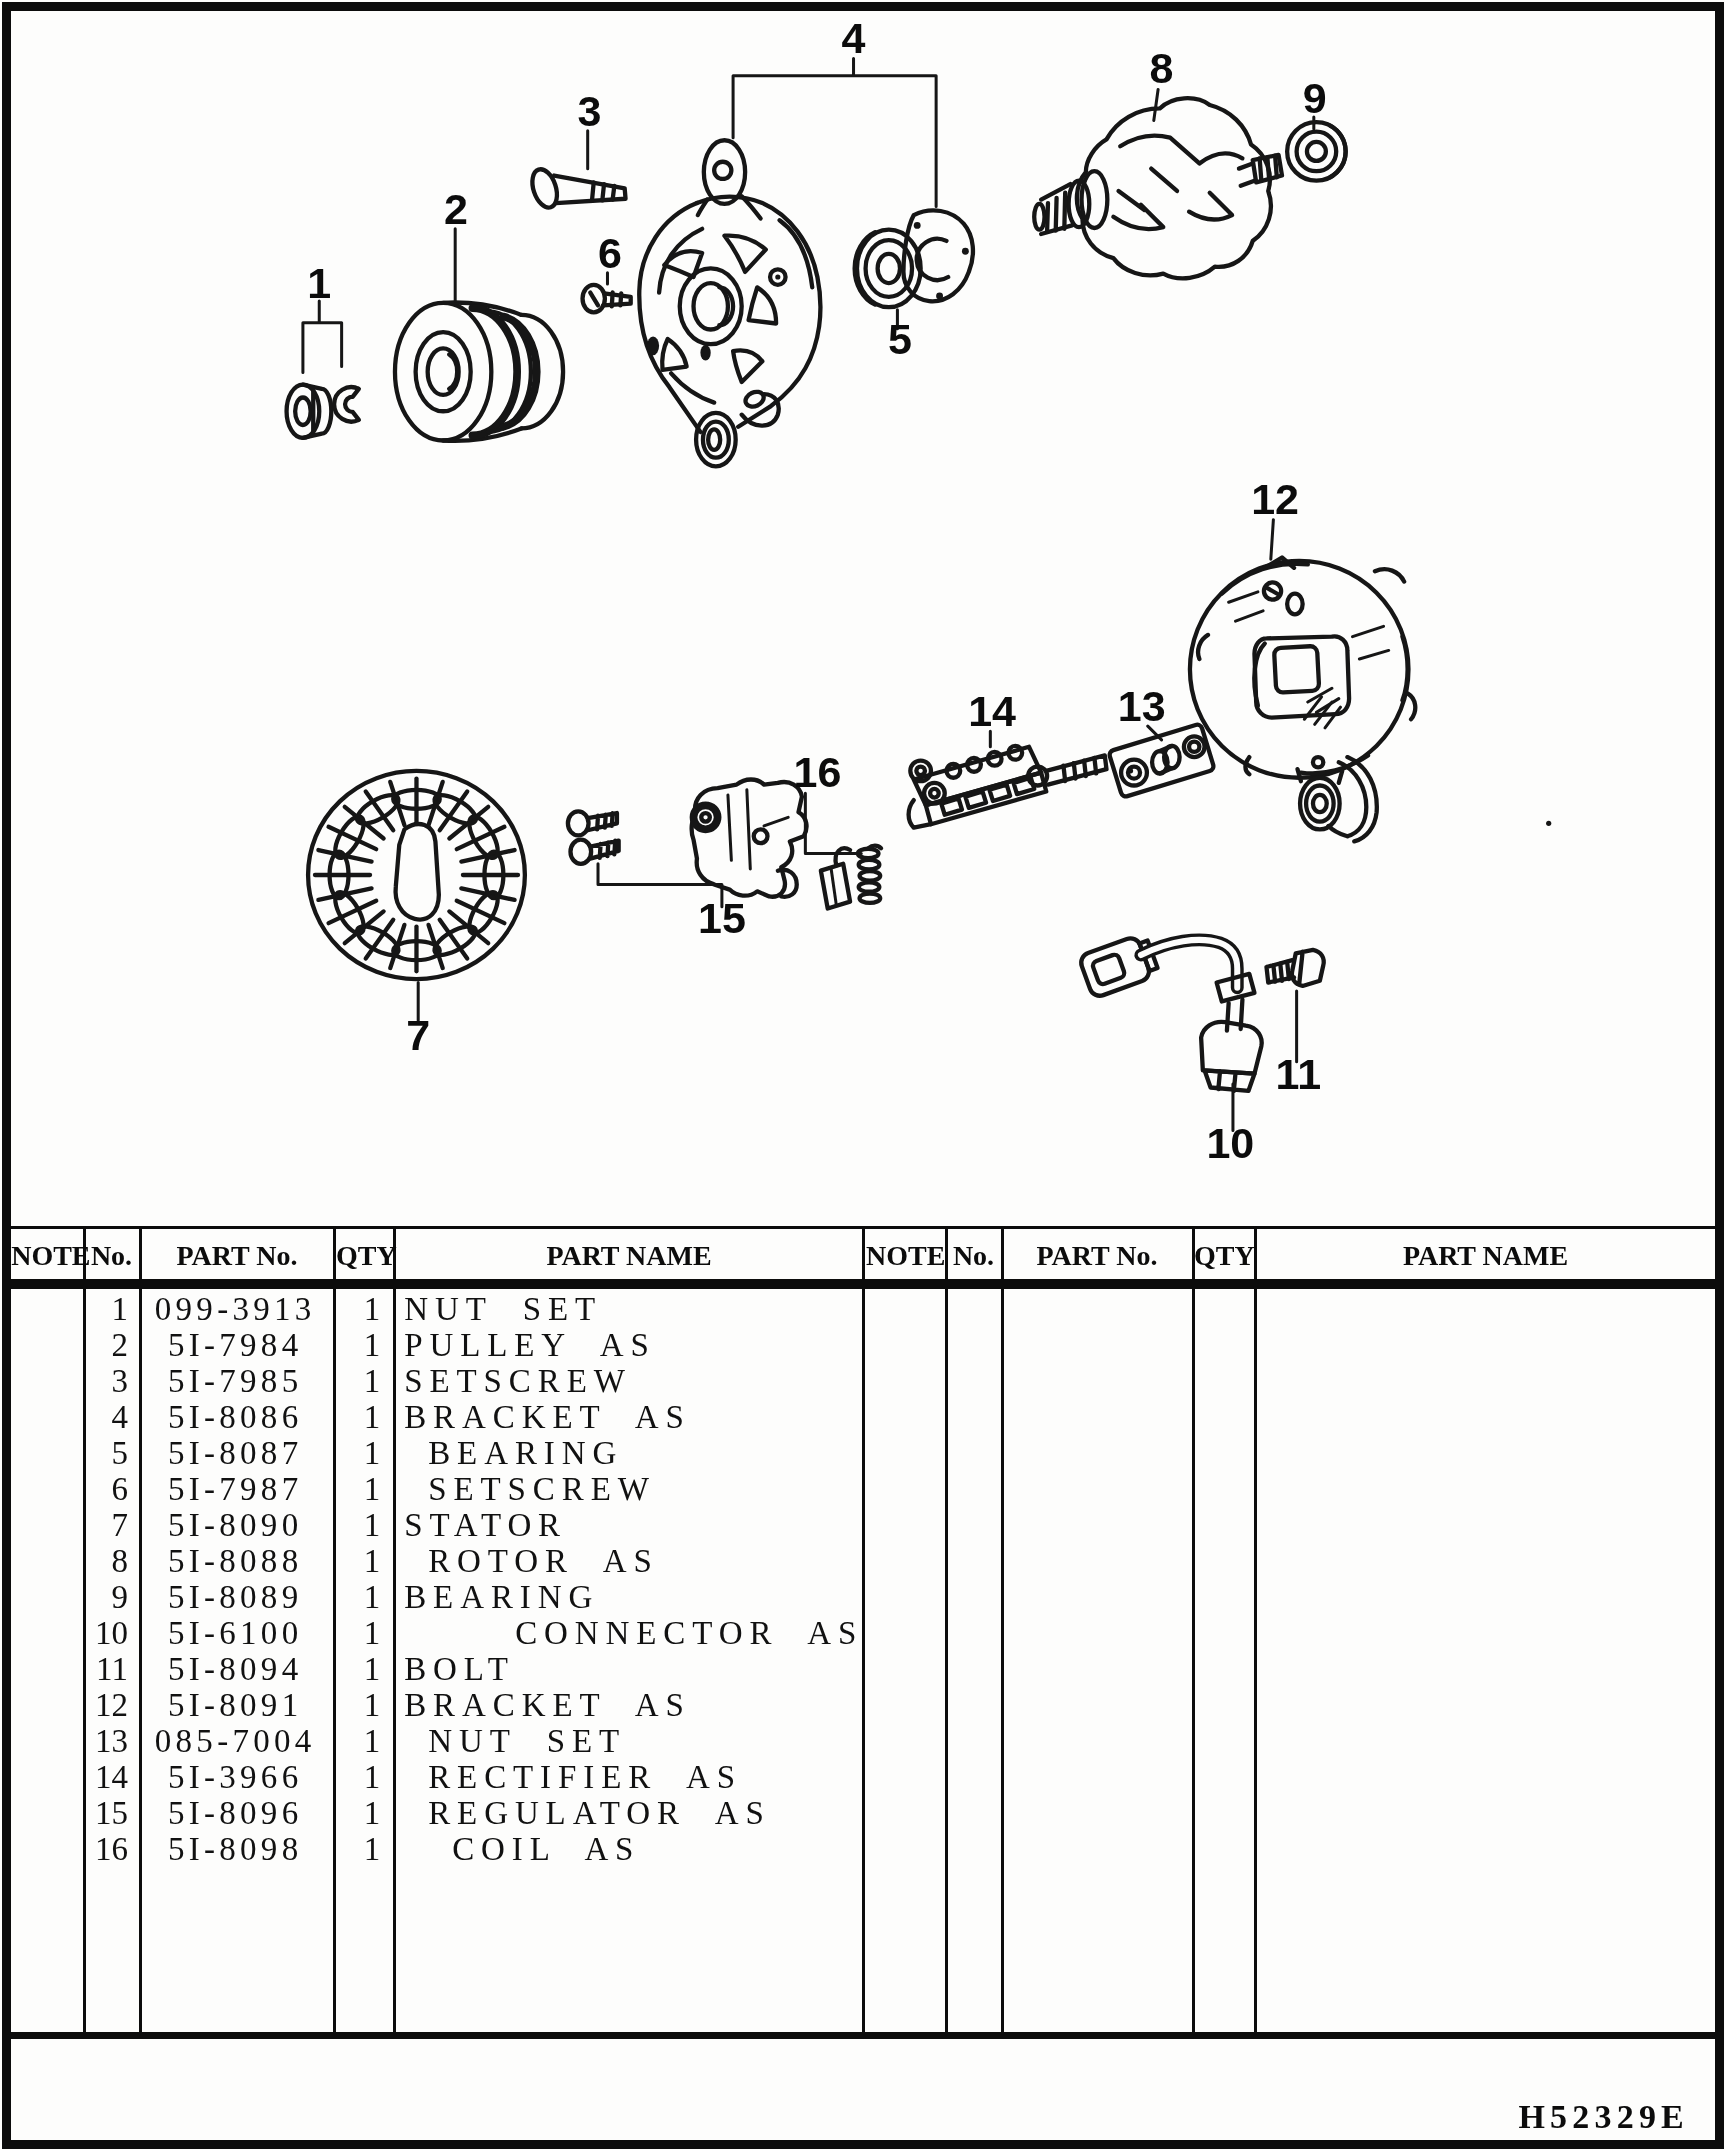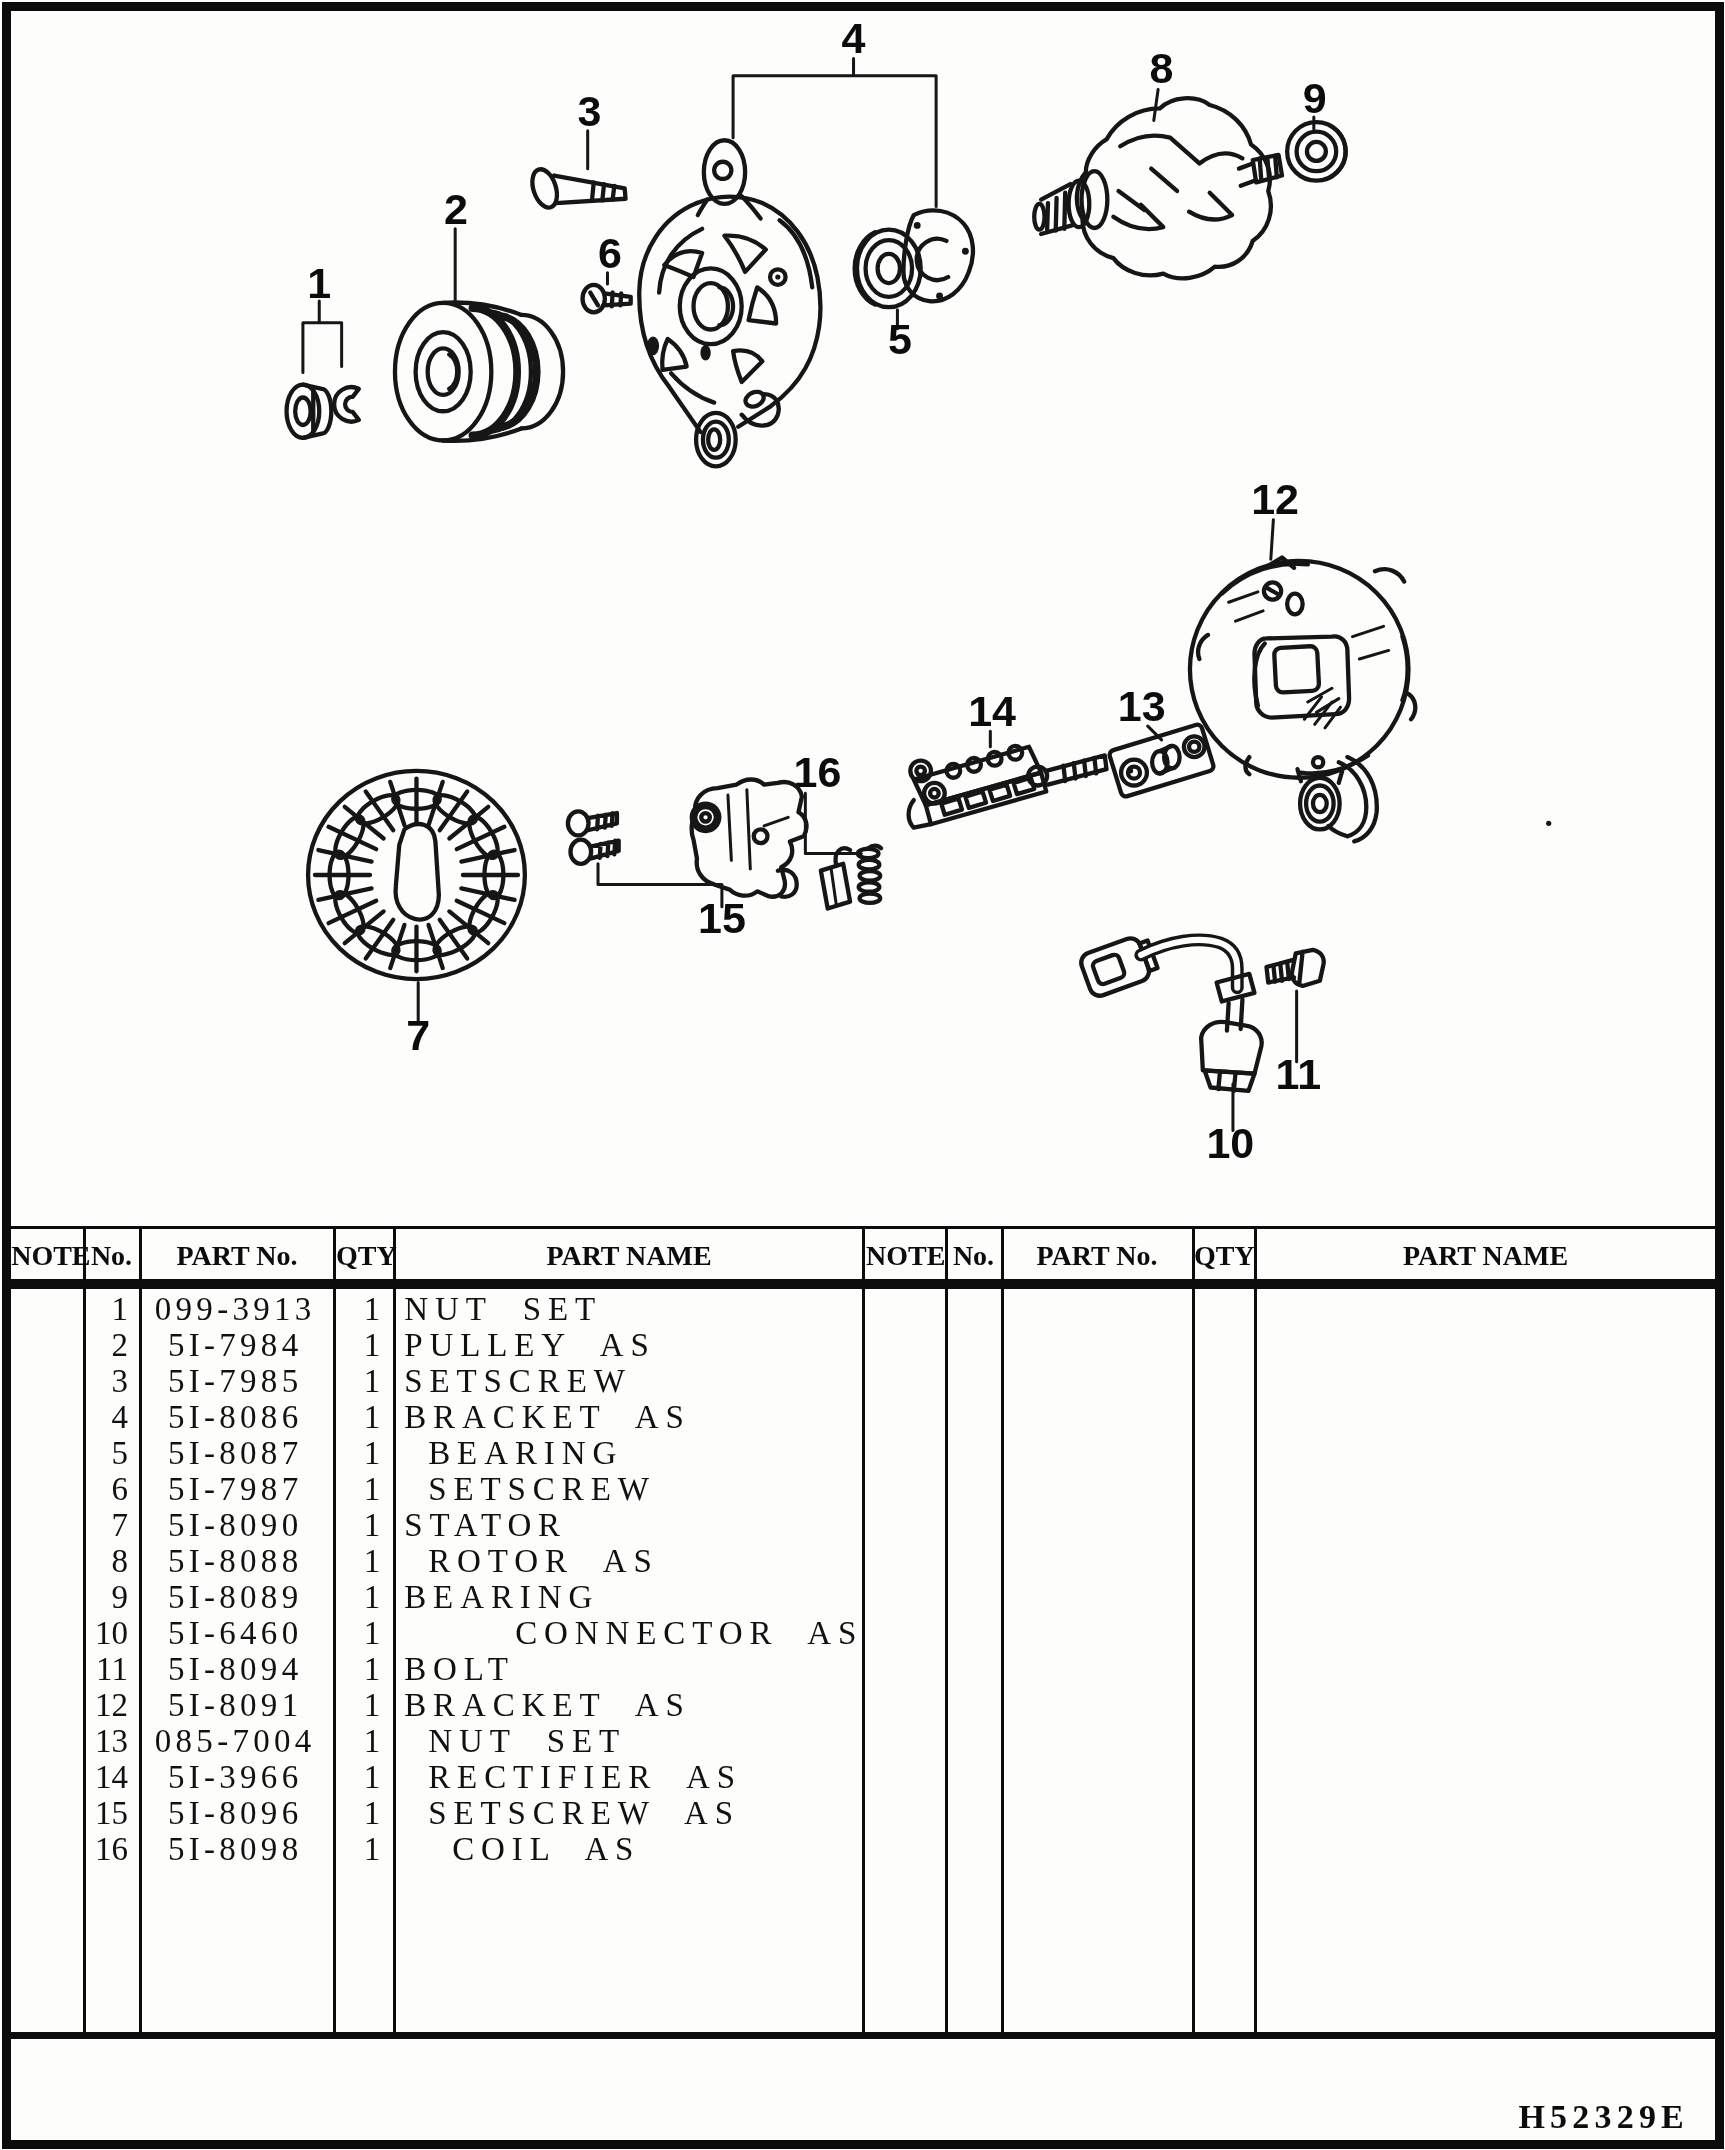--- a/index.html
+++ b/index.html
@@ -400,21 +400,21 @@
       <div class="t-row">
         <div class="c-note"></div>
         <div class="c-no">9</div>
         <div class="c-pn">5I-8089</div>
         <div class="c-qty">1</div>
         <div class="c-name" style="padding-left: 12px;">BEARING</div>
       </div>
       <div class="t-row">
         <div class="c-note"></div>
         <div class="c-no">10</div>
-        <div class="c-pn">5I-6460</div>
+        <div class="c-pn">5I-6100</div>
         <div class="c-qty">1</div>
         <div class="c-name" style="padding-left: 12px; text-align: right;">CONNECTOR AS</div>
       </div>
       <div class="t-row">
         <div class="c-note"></div>
         <div class="c-no">11</div>
         <div class="c-pn">5I-8094</div>
         <div class="c-qty">1</div>
         <div class="c-name" style="padding-left: 12px;">BOLT</div>
       </div>
@@ -437,21 +437,21 @@
         <div class="c-no">14</div>
         <div class="c-pn">5I-3966</div>
         <div class="c-qty">1</div>
         <div class="c-name" style="padding-left: 36px;">RECTIFIER AS</div>
       </div>
       <div class="t-row">
         <div class="c-note"></div>
         <div class="c-no">15</div>
         <div class="c-pn">5I-8096</div>
         <div class="c-qty">1</div>
-        <div class="c-name" style="padding-left: 36px;">SETSCREW AS</div>
+        <div class="c-name" style="padding-left: 36px;">REGULATOR AS</div>
       </div>
       <div class="t-row">
         <div class="c-note"></div>
         <div class="c-no">16</div>
         <div class="c-pn">5I-8098</div>
         <div class="c-qty">1</div>
         <div class="c-name" style="padding-left: 60px;">COIL AS</div>
       </div>
     </div>
 

